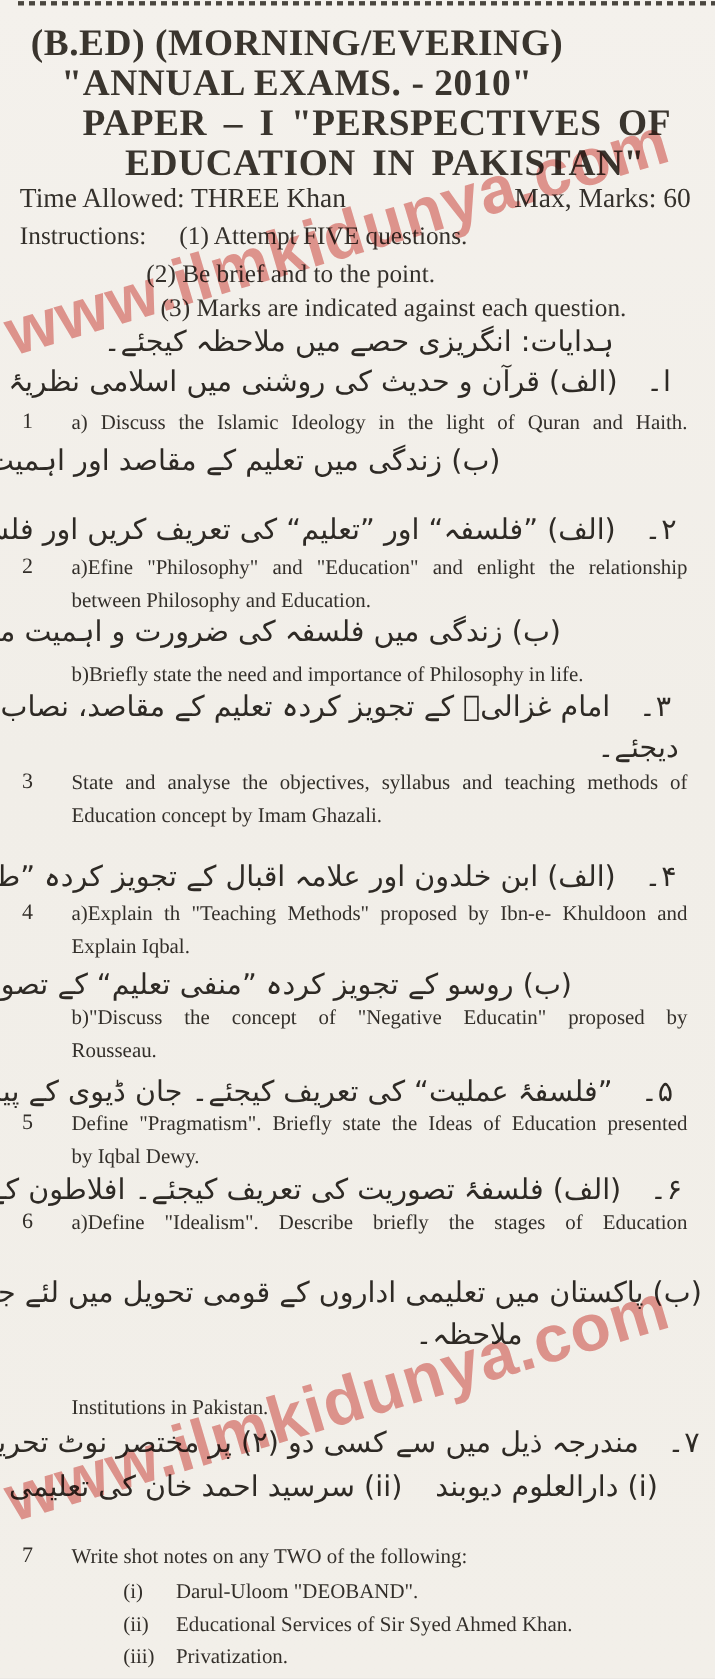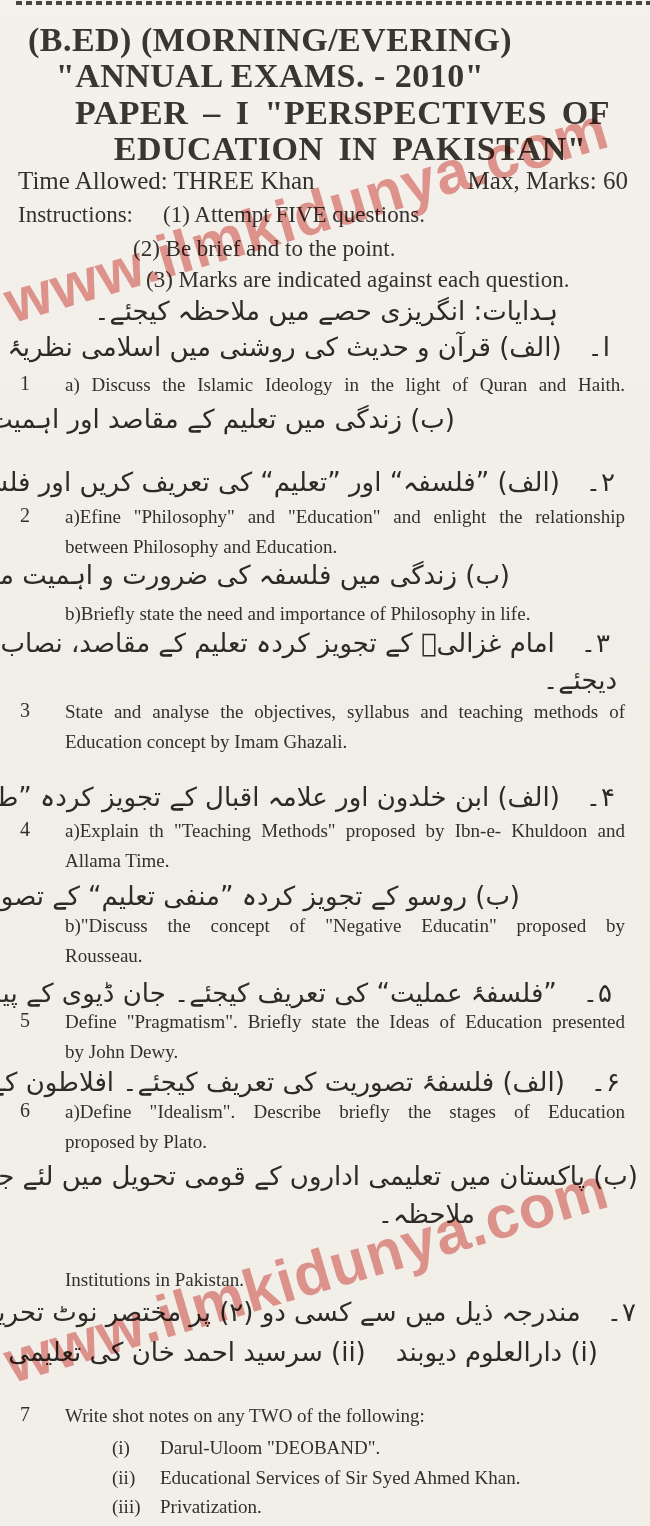--- a/index.html
+++ b/index.html
@@ -83,38 +83,37 @@
   <div class="u" style="top:663px;padding-right:33px">دیجئے۔</div>
   <span class="qnum" style="top:699px">3</span>
   <div class="el j" style="top:699px">State and analyse the objectives, syllabus and teaching methods of</div>
   <div class="el" style="top:729px">Education concept by Imam Ghazali.</div>
 
   <div class="u" style="top:780px;padding-right:35px">
     <span class="unum">۴۔</span><span>(الف) ابن خلدون اور علامہ اقبال کے تجویز کردہ ”طریقہ ہائے تدریس“ کی وضاحت کیجئے۔</span>
   </div>
   <span class="qnum" style="top:818px">4</span>
   <div class="el j" style="top:818px">a)Explain th "Teaching Methods" proposed by Ibn-e- Khuldoon and</div>
-  <div class="el" style="top:848px">Allama Time.</div>
+  <div class="el" style="top:848px">Explain Iqbal.</div>
   <div class="u" style="top:879px;padding-right:130px">(ب) روسو کے تجویز کردہ ”منفی تعلیم“ کے تصور پر بحث کیجئے۔</div>
   <div class="el j" style="top:913px">b)"Discuss the concept of "Negative Educatin" proposed by</div>
   <div class="el" style="top:943px">Rousseau.</div>
 
   <div class="u" style="top:976px;padding-right:38px">
     <span class="unum">۵۔</span><span>”فلسفۂ عملیت“ کی تعریف کیجئے۔ جان ڈیوی کے پیش کردہ تعلیمی خیالات مختصراً بیان کیجئے</span>
   </div>
   <span class="qnum" style="top:1009px">5</span>
   <div class="el j" style="top:1009px">Define "Pragmatism". Briefly state the Ideas of Education presented</div>
-  <div class="el" style="top:1039px">by John Dewy.</div>
+  <div class="el" style="top:1039px">by Iqbal Dewy.</div>
 
   <div class="u" style="top:1065px;padding-right:30px">
     <span class="unum">۶۔</span><span>(الف) فلسفۂ تصوریت کی تعریف کیجئے۔ افلاطون کے تجویز کردہ تعلیمی مدارج مختصراً بیان کیجئے</span>
   </div>
   <span class="qnum" style="top:1099px">6</span>
   <div class="el j" style="top:1099px">a)Define "Idealism". Describe briefly the stages of Education</div>
-  <div class="el" style="top:1129px">proposed by Plato.</div>
   <div class="u" style="top:1159px;padding-right:12px">(ب) پاکستان میں تعلیمی اداروں کے قومی تحویل میں لئے جانے کی تائید اور مخالفت پر دلائل</div>
   <div class="u" style="top:1197px;padding-right:175px">ملاحظہ۔</div>
   <div class="el" style="top:1267px">Institutions in Pakistan.</div>
 
   <div class="u" style="top:1295px;padding-right:14px">
     <span class="unum">۷۔</span><span>مندرجہ ذیل میں سے کسی دو (۲) پر مختصر نوٹ تحریر کیجیے:۔</span>
   </div>
   <div class="u" style="top:1335px;padding-right:52px">
     <span class="ugap">(i) دارالعلوم دیوبند</span><span>(ii) سرسید احمد خان کی تعلیمی خدمات</span>
   </div>

